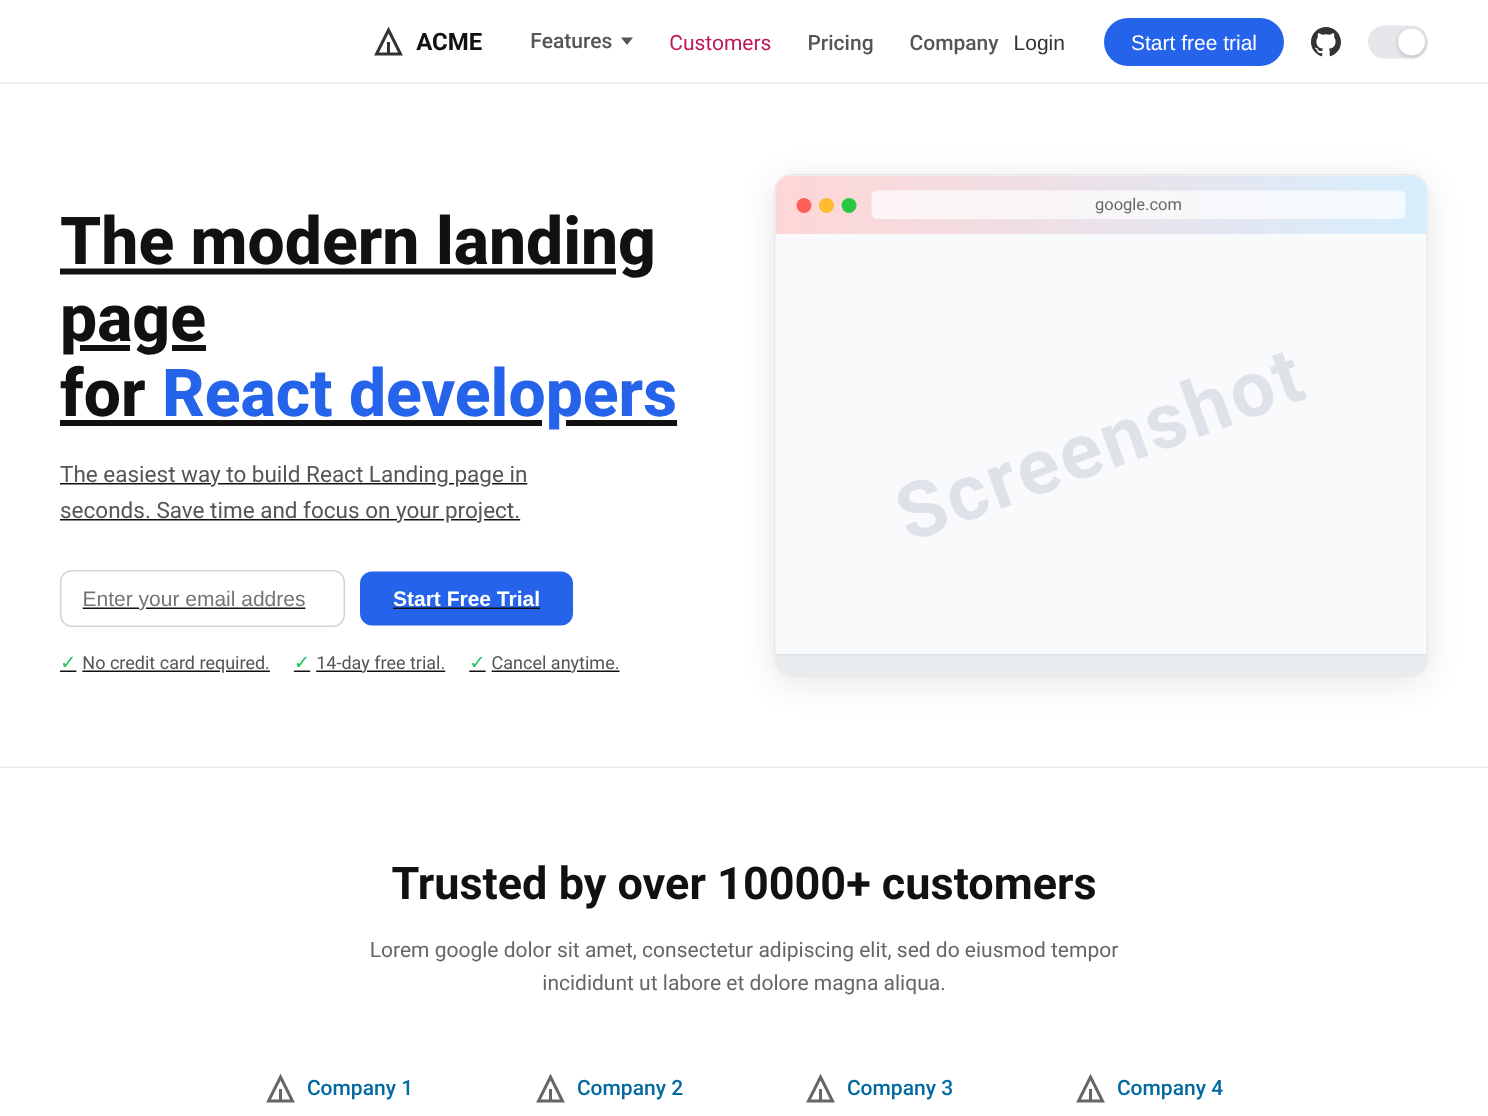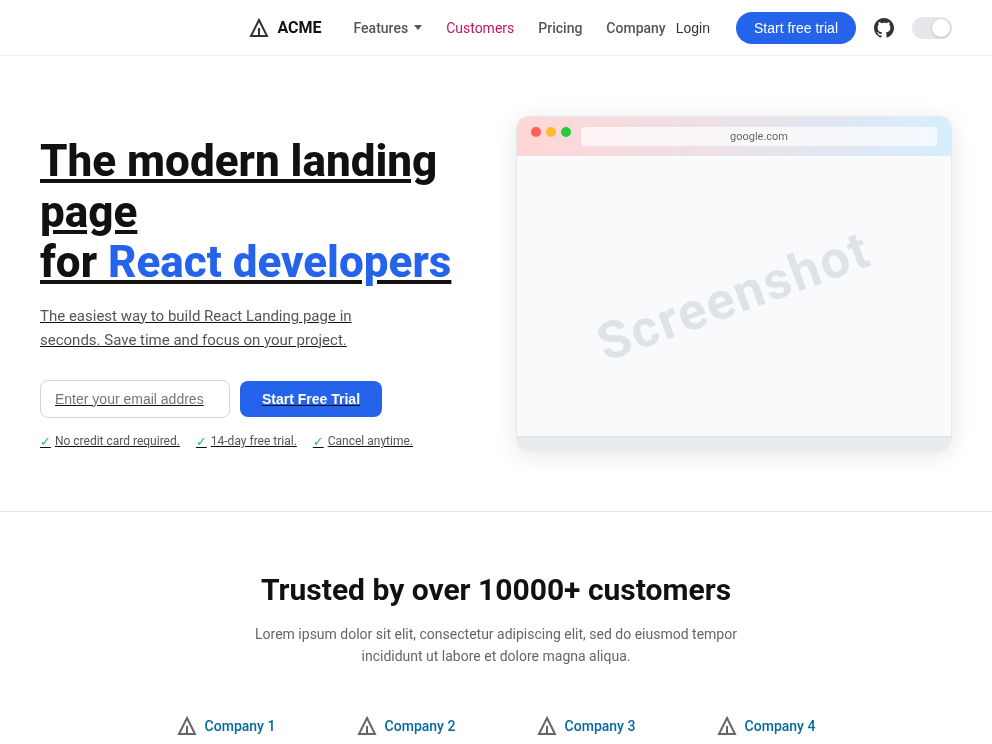--- a/index.html
+++ b/index.html
@@ -225,21 +225,21 @@
     .browser-mockup {
       background: #fff;
       border-radius: 12px;
       box-shadow: 0 4px 24px rgba(0,0,0,0.1);
       overflow: hidden;
       border: 1px solid #e5e7eb;
     }
 
     .browser-bar {
       display: flex;
-      align-items: flex-start;
+      align-items: center;
       padding: 10px 14px;
       background: linear-gradient(to right, #ffd6d6, #d6eefd);
       gap: 10px;
     }
 
     .browser-dots {
       display: flex;
       gap: 5px;
     }
 
@@ -436,21 +436,21 @@
       </div>
       <div class="browser-bottom-bar"></div>
     </div>
   </div>
 </section>
 
 <div class="divider"></div>
 
 <section class="trusted-section">
   <h2 class="trusted-title">Trusted by over 10000+ customers</h2>
-  <p class="trusted-desc">Lorem ipsum dolor sit elit, consectetur adipiscing elit, sed do eiusmod tempor incididunt ut labore et dolore magna aliqua.</p>
+  <p class="trusted-desc">Lorem google dolor sit amet, consectetur adipiscing elit, sed do eiusmod tempor incididunt ut labore et dolore magna aliqua.</p>
   <div class="companies-grid" id="companies-grid">
   <div class="company-item">
       <svg class="company-logo-icon" viewBox="0 0 20 20" fill="none">
         <polygon points="10,2 18,18 2,18" fill="none" stroke="#666" stroke-width="2"></polygon>
         <line x1="10" y1="10" x2="10" y2="18" stroke="#666" stroke-width="2"></line>
       </svg>
       <span>Company 1</span>
     </div>
       <div class="company-item">
       <svg class="company-logo-icon" viewBox="0 0 20 20" fill="none">

